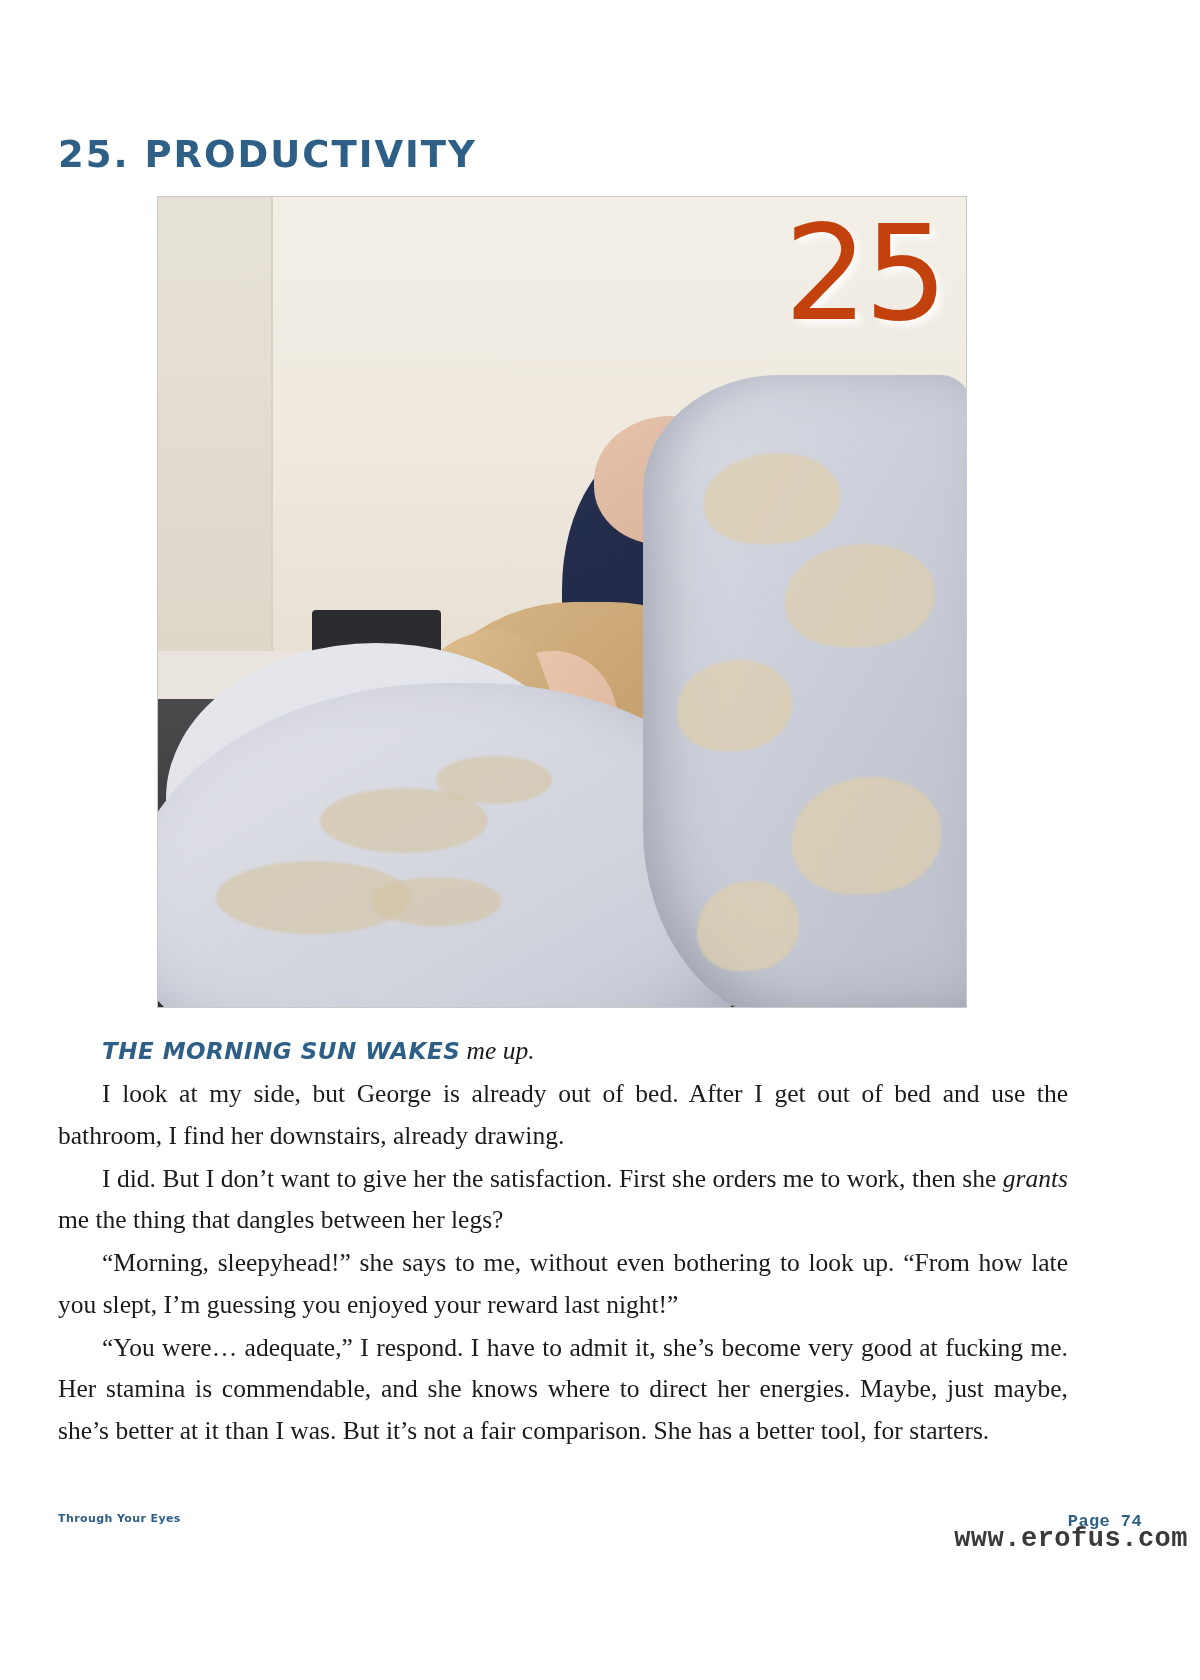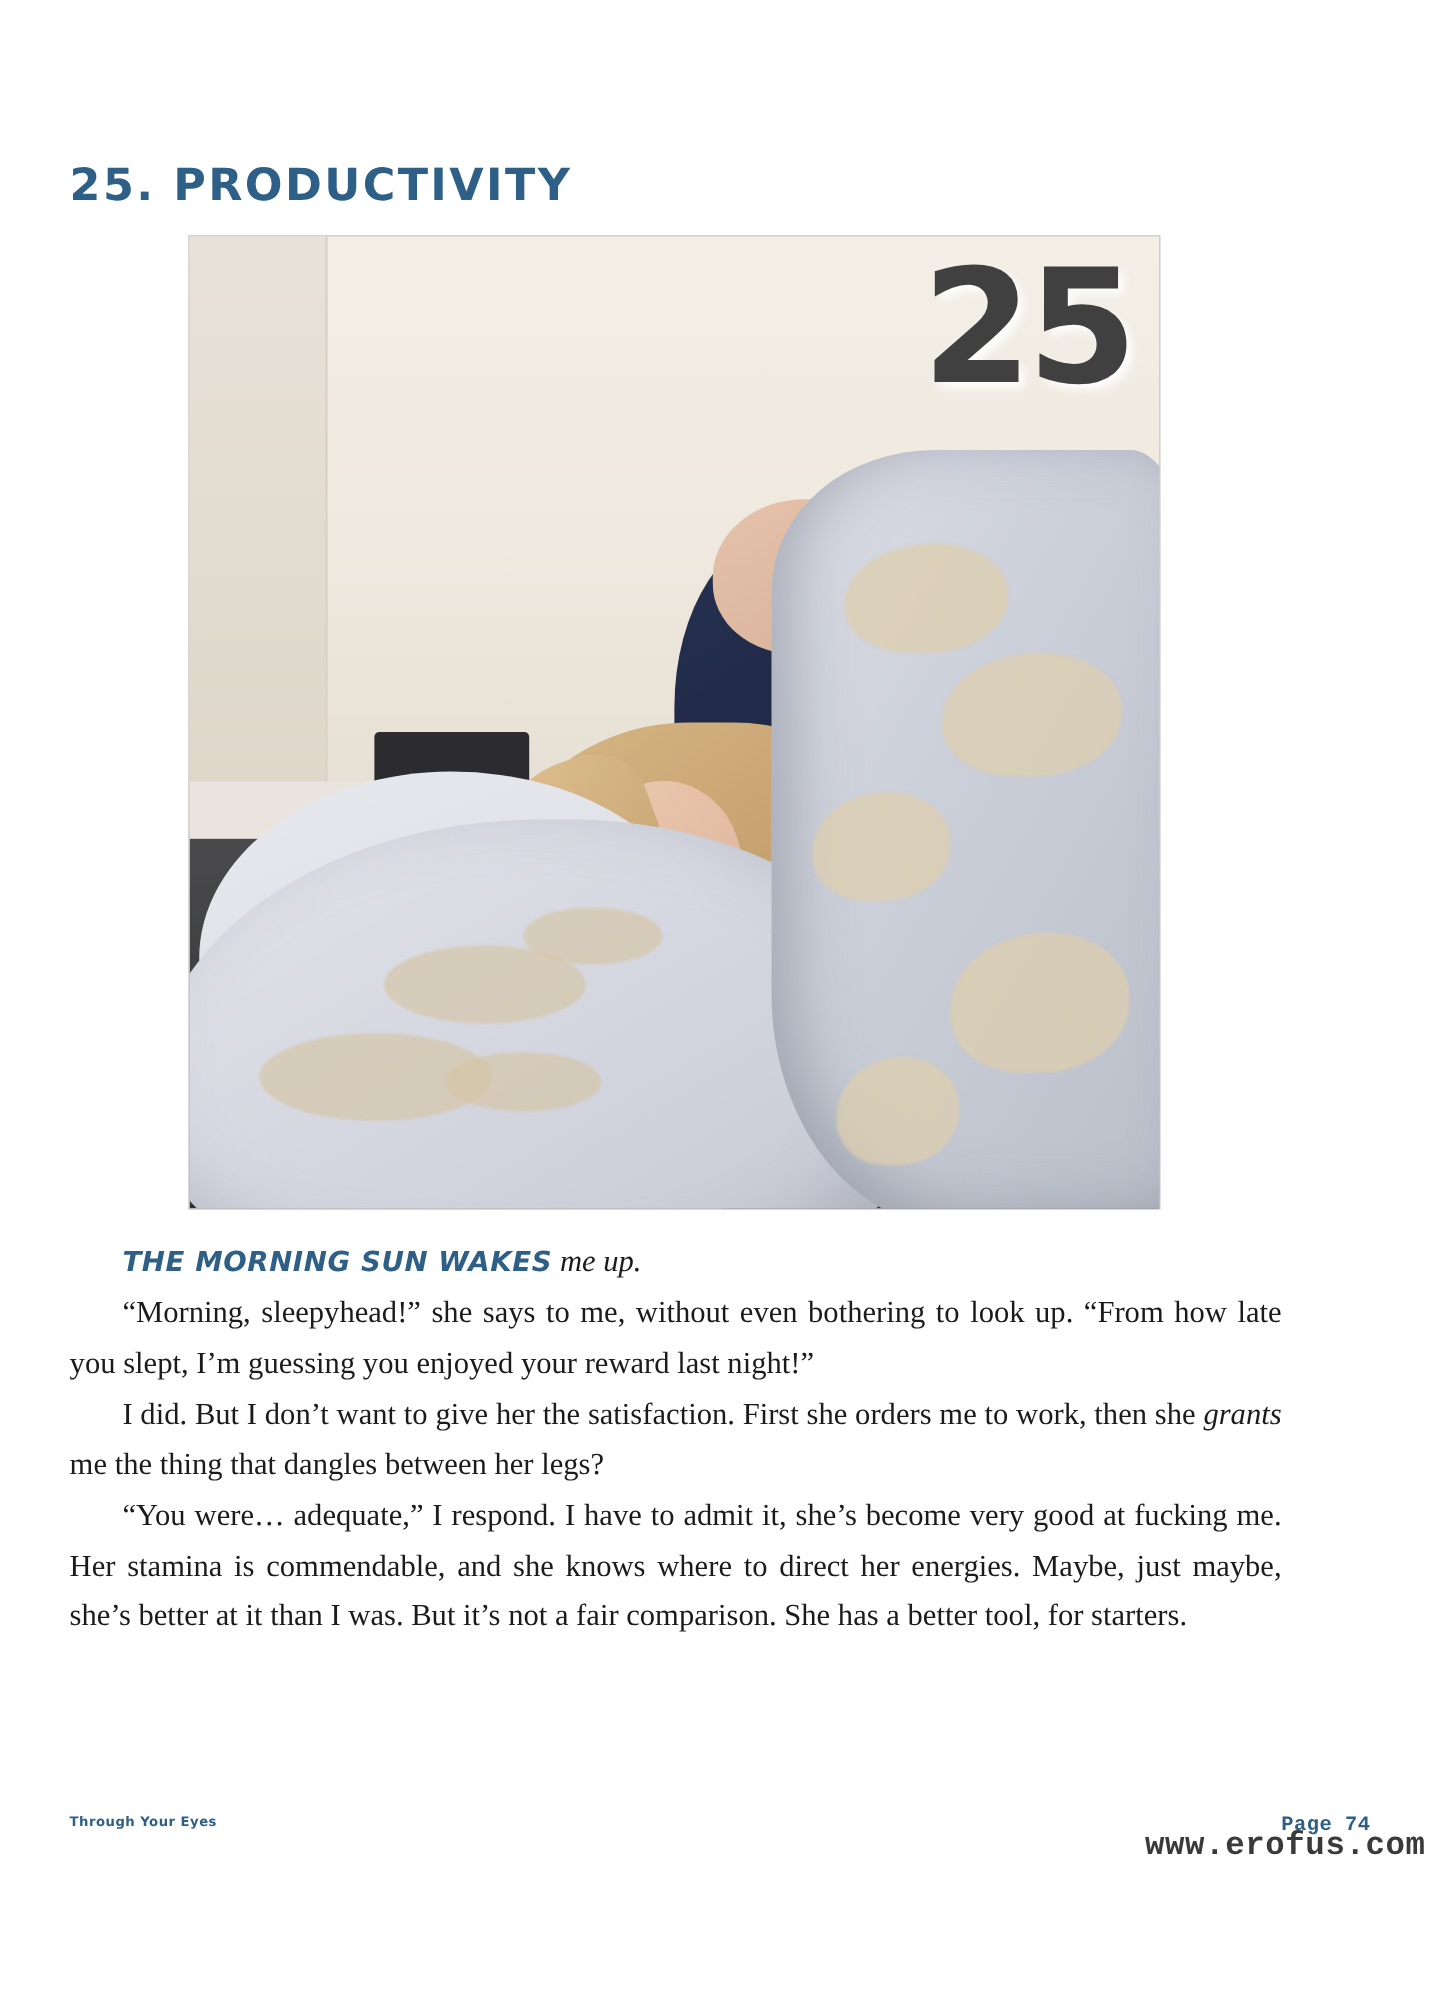--- a/index.html
+++ b/index.html
@@ -169,23 +169,23 @@
     width: 22px; height: 8px;
     background: #c38d83;
     border-radius: 50%;
     transform: rotate(-22deg);
   }
   .chapter-number {
     position: absolute;
     right: 22px;
     top: 10px;
     font-family: "DejaVu Sans", sans-serif;
-    font-weight: bold;
+    font-weight: normal;
     font-size: 132px;
-    color: #404040;
+    color: #c2410c;
     line-height: 1;
     text-shadow: 5px 5px 7px rgba(255,255,255,.85);
     letter-spacing: -4px;
     margin-left: 48px;
   }
   .body-text {
     position: absolute;
     left: 58px;
     top: 1030px;
     width: 1010px;
@@ -282,22 +282,23 @@
       <div class="blanket-emb" style="left:10%; top:44%; width:34%; height:14%;"></div>
       <div class="blanket-emb" style="left:44%; top:62%; width:44%; height:18%;"></div>
       <div class="blanket-emb" style="left:16%; top:78%; width:30%; height:14%;"></div>
     </div>
 
     <div class="chapter-number">25</div>
   </div>
 
   <div class="body-text">
     <p class="first"><span class="lead">THE MORNING SUN WAKES</span><span> me up.</span></p>
+    <p>I look at my side, but George is already out of bed. After I get out of bed and use the bathroom, I find her downstairs, already drawing.</p>
+    <p>I did. But I don’t want to give her the satisfaction. First she orders me to work, then she <em>grants</em> me the thing that dangles between her legs?</p>
     <p>“Morning, sleepyhead!” she says to me, without even bothering to look up. “From how late you slept, I’m guessing you enjoyed your reward last night!”</p>
-    <p>I did. But I don’t want to give her the satisfaction. First she orders me to work, then she <em>grants</em> me the thing that dangles between her legs?</p>
     <p>“You were… adequate,” I respond. I have to admit it, she’s become very good at fucking me. Her stamina is commendable, and she knows where to direct her energies. Maybe, just maybe, she’s better at it than I was. But it’s not a fair comparison. She has a better tool, for starters.</p>
   </div>
 
   <div class="footer-left">Through Your Eyes</div>
   <div class="footer-right">Page 74</div>
   <div class="watermark">www.erofus.com</div>
 
 </div>
 
 </body></html>

